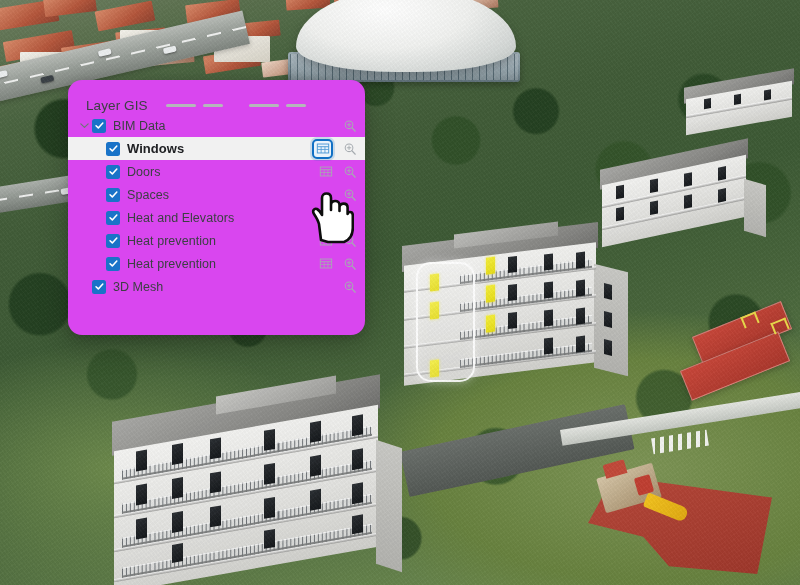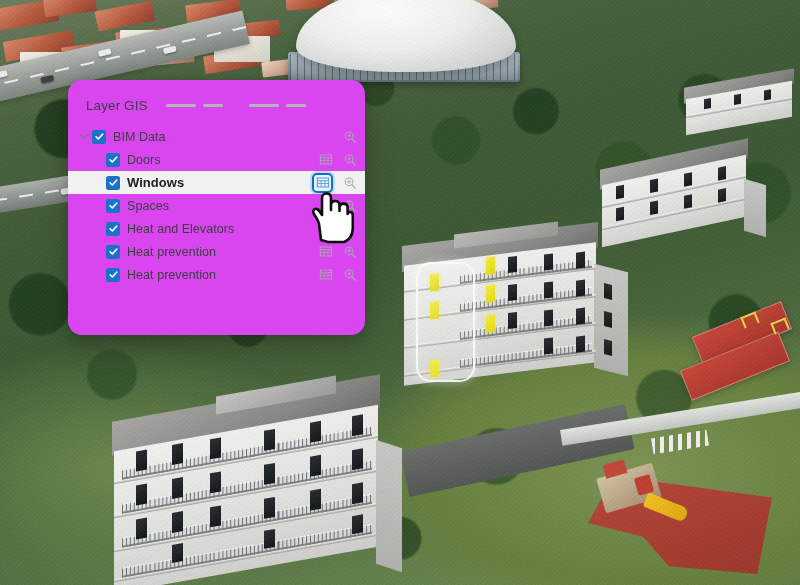--- a/index.html
+++ b/index.html
@@ -220,21 +220,21 @@
   }
   .panel-title {
     font-size: 13.5px; color: #3c4043; letter-spacing: .1px; white-space: nowrap;
   }
   .dash-group { display: flex; align-items: center; margin-left: 18px; }
   .dash { height: 3px; background: #b4b7ba; border-radius: 2px; }
   .dash.long { width: 30px; }
   .dash.short { width: 20px; margin-left: 7px; }
   .dash-group.second { margin-left: 26px; }
 
-  .tree { margin-top: 11px; }
+  .tree { }
 
   .row {
     position: relative; display: flex; align-items: center;
     height: 23px; padding-right: 8px;
   }
   .row.highlighted { background: #f1f1f1; }
 
   .chev {
     width: 16px; height: 16px; margin-left: 8px; flex: 0 0 16px;
     display: flex; align-items: center; justify-content: center;
@@ -475,49 +475,20 @@
             <div class="ico">
   <svg viewBox="0 0 16 16" width="14" height="14" aria-hidden="true">
     <circle cx="6.9" cy="6.6" r="4.4" fill="none" stroke="#a6abb0" stroke-width="1.15"></circle>
     <line x1="10.2" y1="10" x2="14" y2="14" stroke="#a6abb0" stroke-width="1.3" stroke-linecap="round"></line>
     <line x1="4.9" y1="6.6" x2="8.9" y2="6.6" stroke="#a6abb0" stroke-width="1.05" stroke-linecap="round"></line>
     <line x1="6.9" y1="4.6" x2="6.9" y2="8.6" stroke="#a6abb0" stroke-width="1.05" stroke-linecap="round"></line>
   </svg>
 </div>
           </div>
         </div>
-        <div class="row">
-          <div class="chev-spacer"></div>
-          <div class="indent-1"></div>
-          <div class="cbox">
-  <svg viewBox="0 0 14 14" width="11" height="11" aria-hidden="true">
-    <path d="M2.6 7.3 L5.5 10.1 L11.2 3.8" fill="none" stroke="#ffffff" stroke-width="2" stroke-linecap="round" stroke-linejoin="round"></path>
-  </svg>
-</div>
-          <div class="row-label">Doors</div>
-          <div class="row-actions">
-            <div class="ico">
-  <svg viewBox="0 0 16 16" width="14" height="13" aria-hidden="true">
-    <rect x="1" y="2.5" width="14" height="11" fill="none" stroke="#a6abb0" stroke-width="1.1"></rect>
-    <line x1="1" y1="5.8" x2="15" y2="5.8" stroke="#a6abb0" stroke-width="1.1"></line>
-    <line x1="1" y1="9.2" x2="15" y2="9.2" stroke="#a6abb0" stroke-width="0.9"></line>
-    <line x1="5.7" y1="5.8" x2="5.7" y2="13.5" stroke="#a6abb0" stroke-width="0.9"></line>
-    <line x1="10.4" y1="5.8" x2="10.4" y2="13.5" stroke="#a6abb0" stroke-width="0.9"></line>
-  </svg>
-</div>
-            <div class="ico">
-  <svg viewBox="0 0 16 16" width="14" height="14" aria-hidden="true">
-    <circle cx="6.9" cy="6.6" r="4.4" fill="none" stroke="#a6abb0" stroke-width="1.15"></circle>
-    <line x1="10.2" y1="10" x2="14" y2="14" stroke="#a6abb0" stroke-width="1.3" stroke-linecap="round"></line>
-    <line x1="4.9" y1="6.6" x2="8.9" y2="6.6" stroke="#a6abb0" stroke-width="1.05" stroke-linecap="round"></line>
-    <line x1="6.9" y1="4.6" x2="6.9" y2="8.6" stroke="#a6abb0" stroke-width="1.05" stroke-linecap="round"></line>
-  </svg>
-</div>
-          </div>
-        </div>
         <div class="row highlighted">
           <div class="chev-spacer"></div>
           <div class="indent-1"></div>
           <div class="cbox">
   <svg viewBox="0 0 14 14" width="11" height="11" aria-hidden="true">
     <path d="M2.6 7.3 L5.5 10.1 L11.2 3.8" fill="none" stroke="#ffffff" stroke-width="2" stroke-linecap="round" stroke-linejoin="round"></path>
   </svg>
 </div>
           <div class="row-label">Windows</div>
           <div class="row-actions">
@@ -541,56 +512,21 @@
           </div>
         </div>
         <div class="row">
           <div class="chev-spacer"></div>
           <div class="indent-1"></div>
           <div class="cbox">
   <svg viewBox="0 0 14 14" width="11" height="11" aria-hidden="true">
     <path d="M2.6 7.3 L5.5 10.1 L11.2 3.8" fill="none" stroke="#ffffff" stroke-width="2" stroke-linecap="round" stroke-linejoin="round"></path>
   </svg>
 </div>
-          <div class="row-label">Spaces</div>
-          <div class="row-actions">
-            <div class="ico-slot"></div>
-            <div class="ico">
-  <svg viewBox="0 0 16 16" width="14" height="14" aria-hidden="true">
-    <circle cx="6.9" cy="6.6" r="4.4" fill="none" stroke="#a6abb0" stroke-width="1.15"></circle>
-    <line x1="10.2" y1="10" x2="14" y2="14" stroke="#a6abb0" stroke-width="1.3" stroke-linecap="round"></line>
-    <line x1="4.9" y1="6.6" x2="8.9" y2="6.6" stroke="#a6abb0" stroke-width="1.05" stroke-linecap="round"></line>
-    <line x1="6.9" y1="4.6" x2="6.9" y2="8.6" stroke="#a6abb0" stroke-width="1.05" stroke-linecap="round"></line>
-  </svg>
-</div>
-          </div>
-        </div>
-        <div class="row">
-          <div class="chev-spacer"></div>
-          <div class="indent-1"></div>
-          <div class="cbox">
-  <svg viewBox="0 0 14 14" width="11" height="11" aria-hidden="true">
-    <path d="M2.6 7.3 L5.5 10.1 L11.2 3.8" fill="none" stroke="#ffffff" stroke-width="2" stroke-linecap="round" stroke-linejoin="round"></path>
-  </svg>
-</div>
-          <div class="row-label">Heat and Elevators</div>
-          <div class="row-actions">
-            <div class="ico-slot"></div>
-            <div class="ico-slot"></div>
-          </div>
-        </div>
-        <div class="row">
-          <div class="chev-spacer"></div>
-          <div class="indent-1"></div>
-          <div class="cbox">
-  <svg viewBox="0 0 14 14" width="11" height="11" aria-hidden="true">
-    <path d="M2.6 7.3 L5.5 10.1 L11.2 3.8" fill="none" stroke="#ffffff" stroke-width="2" stroke-linecap="round" stroke-linejoin="round"></path>
-  </svg>
-</div>
-          <div class="row-label">Heat prevention</div>
+          <div class="row-label">Doors</div>
           <div class="row-actions">
             <div class="ico">
   <svg viewBox="0 0 16 16" width="14" height="13" aria-hidden="true">
     <rect x="1" y="2.5" width="14" height="11" fill="none" stroke="#a6abb0" stroke-width="1.1"></rect>
     <line x1="1" y1="5.8" x2="15" y2="5.8" stroke="#a6abb0" stroke-width="1.1"></line>
     <line x1="1" y1="9.2" x2="15" y2="9.2" stroke="#a6abb0" stroke-width="0.9"></line>
     <line x1="5.7" y1="5.8" x2="5.7" y2="13.5" stroke="#a6abb0" stroke-width="0.9"></line>
     <line x1="10.4" y1="5.8" x2="10.4" y2="13.5" stroke="#a6abb0" stroke-width="0.9"></line>
   </svg>
 </div>
@@ -605,31 +541,115 @@
           </div>
         </div>
         <div class="row">
           <div class="chev-spacer"></div>
           <div class="indent-1"></div>
           <div class="cbox">
   <svg viewBox="0 0 14 14" width="11" height="11" aria-hidden="true">
     <path d="M2.6 7.3 L5.5 10.1 L11.2 3.8" fill="none" stroke="#ffffff" stroke-width="2" stroke-linecap="round" stroke-linejoin="round"></path>
   </svg>
 </div>
+          <div class="row-label">Spaces</div>
+          <div class="row-actions">
+            <div class="ico-slot"></div>
+            <div class="ico">
+  <svg viewBox="0 0 16 16" width="14" height="14" aria-hidden="true">
+    <circle cx="6.9" cy="6.6" r="4.4" fill="none" stroke="#a6abb0" stroke-width="1.15"></circle>
+    <line x1="10.2" y1="10" x2="14" y2="14" stroke="#a6abb0" stroke-width="1.3" stroke-linecap="round"></line>
+    <line x1="4.9" y1="6.6" x2="8.9" y2="6.6" stroke="#a6abb0" stroke-width="1.05" stroke-linecap="round"></line>
+    <line x1="6.9" y1="4.6" x2="6.9" y2="8.6" stroke="#a6abb0" stroke-width="1.05" stroke-linecap="round"></line>
+  </svg>
+</div>
+          </div>
+        </div>
+        <div class="row">
+          <div class="chev-spacer"></div>
+          <div class="indent-1"></div>
+          <div class="cbox">
+  <svg viewBox="0 0 14 14" width="11" height="11" aria-hidden="true">
+    <path d="M2.6 7.3 L5.5 10.1 L11.2 3.8" fill="none" stroke="#ffffff" stroke-width="2" stroke-linecap="round" stroke-linejoin="round"></path>
+  </svg>
+</div>
+          <div class="row-label">Heat and Elevators</div>
+          <div class="row-actions">
+            <div class="ico-slot"></div>
+            <div class="ico-slot"></div>
+          </div>
+        </div>
+        <div class="row">
+          <div class="chev-spacer"></div>
+          <div class="indent-1"></div>
+          <div class="cbox">
+  <svg viewBox="0 0 14 14" width="11" height="11" aria-hidden="true">
+    <path d="M2.6 7.3 L5.5 10.1 L11.2 3.8" fill="none" stroke="#ffffff" stroke-width="2" stroke-linecap="round" stroke-linejoin="round"></path>
+  </svg>
+</div>
           <div class="row-label">Heat prevention</div>
           <div class="row-actions">
             <div class="ico">
   <svg viewBox="0 0 16 16" width="14" height="13" aria-hidden="true">
     <rect x="1" y="2.5" width="14" height="11" fill="none" stroke="#a6abb0" stroke-width="1.1"></rect>
     <line x1="1" y1="5.8" x2="15" y2="5.8" stroke="#a6abb0" stroke-width="1.1"></line>
     <line x1="1" y1="9.2" x2="15" y2="9.2" stroke="#a6abb0" stroke-width="0.9"></line>
     <line x1="5.7" y1="5.8" x2="5.7" y2="13.5" stroke="#a6abb0" stroke-width="0.9"></line>
     <line x1="10.4" y1="5.8" x2="10.4" y2="13.5" stroke="#a6abb0" stroke-width="0.9"></line>
   </svg>
 </div>
+            <div class="ico">
+  <svg viewBox="0 0 16 16" width="14" height="14" aria-hidden="true">
+    <circle cx="6.9" cy="6.6" r="4.4" fill="none" stroke="#a6abb0" stroke-width="1.15"></circle>
+    <line x1="10.2" y1="10" x2="14" y2="14" stroke="#a6abb0" stroke-width="1.3" stroke-linecap="round"></line>
+    <line x1="4.9" y1="6.6" x2="8.9" y2="6.6" stroke="#a6abb0" stroke-width="1.05" stroke-linecap="round"></line>
+    <line x1="6.9" y1="4.6" x2="6.9" y2="8.6" stroke="#a6abb0" stroke-width="1.05" stroke-linecap="round"></line>
+  </svg>
+</div>
+          </div>
+        </div>
+        <div class="row">
+          <div class="chev-spacer"></div>
+          <div class="indent-1"></div>
+          <div class="cbox">
+  <svg viewBox="0 0 14 14" width="11" height="11" aria-hidden="true">
+    <path d="M2.6 7.3 L5.5 10.1 L11.2 3.8" fill="none" stroke="#ffffff" stroke-width="2" stroke-linecap="round" stroke-linejoin="round"></path>
+  </svg>
+</div>
+          <div class="row-label">Heat prevention</div>
+          <div class="row-actions">
+            <div class="ico">
+  <svg viewBox="0 0 16 16" width="14" height="13" aria-hidden="true">
+    <rect x="1" y="2.5" width="14" height="11" fill="none" stroke="#a6abb0" stroke-width="1.1"></rect>
+    <line x1="1" y1="5.8" x2="15" y2="5.8" stroke="#a6abb0" stroke-width="1.1"></line>
+    <line x1="1" y1="9.2" x2="15" y2="9.2" stroke="#a6abb0" stroke-width="0.9"></line>
+    <line x1="5.7" y1="5.8" x2="5.7" y2="13.5" stroke="#a6abb0" stroke-width="0.9"></line>
+    <line x1="10.4" y1="5.8" x2="10.4" y2="13.5" stroke="#a6abb0" stroke-width="0.9"></line>
+  </svg>
+</div>
+            <div class="ico">
+  <svg viewBox="0 0 16 16" width="14" height="14" aria-hidden="true">
+    <circle cx="6.9" cy="6.6" r="4.4" fill="none" stroke="#a6abb0" stroke-width="1.15"></circle>
+    <line x1="10.2" y1="10" x2="14" y2="14" stroke="#a6abb0" stroke-width="1.3" stroke-linecap="round"></line>
+    <line x1="4.9" y1="6.6" x2="8.9" y2="6.6" stroke="#a6abb0" stroke-width="1.05" stroke-linecap="round"></line>
+    <line x1="6.9" y1="4.6" x2="6.9" y2="8.6" stroke="#a6abb0" stroke-width="1.05" stroke-linecap="round"></line>
+  </svg>
+</div>
+          </div>
+        </div>
+        <div class="row">
+          <div class="chev-spacer"></div>
+          <div class="cbox">
+  <svg viewBox="0 0 14 14" width="11" height="11" aria-hidden="true">
+    <path d="M2.6 7.3 L5.5 10.1 L11.2 3.8" fill="none" stroke="#ffffff" stroke-width="2" stroke-linecap="round" stroke-linejoin="round"></path>
+  </svg>
+</div>
+          <div class="row-label">3D Mesh</div>
+          <div class="row-actions">
+            <div class="ico-slot"></div>
             <div class="ico">
   <svg viewBox="0 0 16 16" width="14" height="14" aria-hidden="true">
     <circle cx="6.9" cy="6.6" r="4.4" fill="none" stroke="#a6abb0" stroke-width="1.15"></circle>
     <line x1="10.2" y1="10" x2="14" y2="14" stroke="#a6abb0" stroke-width="1.3" stroke-linecap="round"></line>
     <line x1="4.9" y1="6.6" x2="8.9" y2="6.6" stroke="#a6abb0" stroke-width="1.05" stroke-linecap="round"></line>
     <line x1="6.9" y1="4.6" x2="6.9" y2="8.6" stroke="#a6abb0" stroke-width="1.05" stroke-linecap="round"></line>
   </svg>
 </div>
           </div>
         </div>

